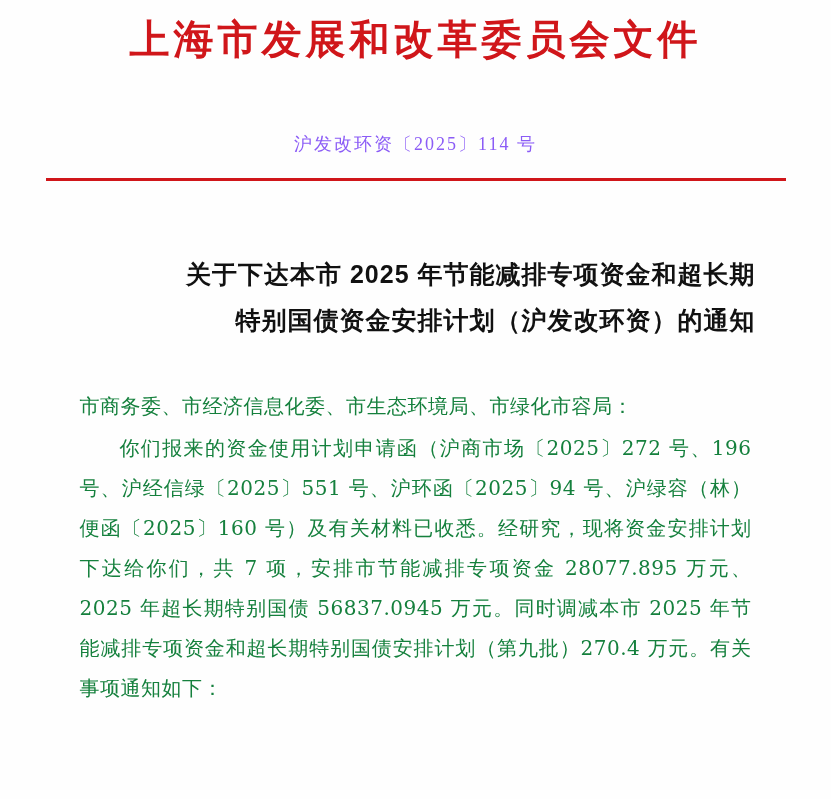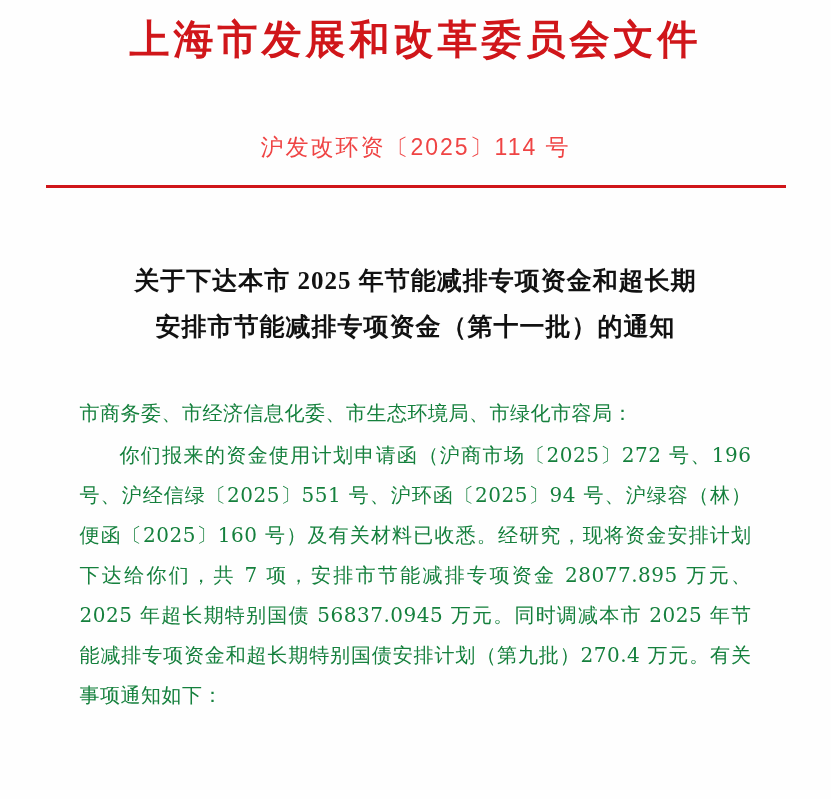--- a/index.html
+++ b/index.html
@@ -35,45 +35,45 @@
     line-height: 1.25;
     white-space: nowrap;
   }
 
   
   .docnum-wrap {
     text-align: center;
     margin-top: 68px;
   }
   .docnum {
-    font-size: 23px;
-    color: #ef4444;
+    font-size: 18px;
+    color: #8b5cf6;
     letter-spacing: 2px;
-    font-family: Liberation Sans, sans-serif;
+    font-family: Liberation Serif, serif;
   }
 
   
   .red-rule {
     margin: 22px auto 0 auto;
     width: 740px;
     height: 3px;
     background: #d0161a;
   }
 
   
   .doc-title {
     margin: 70px auto 0 auto;
     width: 680px;
-    text-align: center;
+    text-align: right;
     font-weight: 700;
     font-size: 25px;
     line-height: 1.85;
     color: #111111;
     letter-spacing: 1px;
-    font-family: Liberation Serif, serif;
+    font-family: Liberation Sans, sans-serif;
   }
   .doc-title .line { display: block; }
 
   
   .body-block {
     margin: 42px auto 0 auto;
     width: 672px;
     color: #15803d;
     font-size: 20px;
     line-height: 2.0;
@@ -100,21 +100,21 @@
   </div>
 
   <div class="docnum-wrap">
     <span class="docnum">沪发改环资〔2025〕114 号</span>
   </div>
 
   <div class="red-rule"></div>
 
   <div class="doc-title">
     <span class="line">关于下达本市 2025 年节能减排专项资金和超长期</span>
-    <span class="line">安排市节能减排专项资金（第十一批）的通知</span>
+    <span class="line">特别国债资金安排计划（沪发改环资）的通知</span>
   </div>
 
   <div class="body-block">
     <p class="addressee">市商务委、市经济信息化委、市生态环境局、市绿化市容局：</p>
     <p class="para">你们报来的资金使用计划申请函（沪商市场〔2025〕272 号、196 号、沪经信绿〔2025〕551 号、沪环函〔2025〕94 号、沪绿容（林）便函〔2025〕160 号）及有关材料已收悉。经研究，现将资金安排计划下达给你们，共 7 项，安排市节能减排专项资金 28077.895 万元、2025 年超长期特别国债 56837.0945 万元。同时调减本市 2025 年节能减排专项资金和超长期特别国债安排计划（第九批）270.4 万元。有关事项通知如下：</p>
   </div>
 
 </div>
 
 </body></html>

